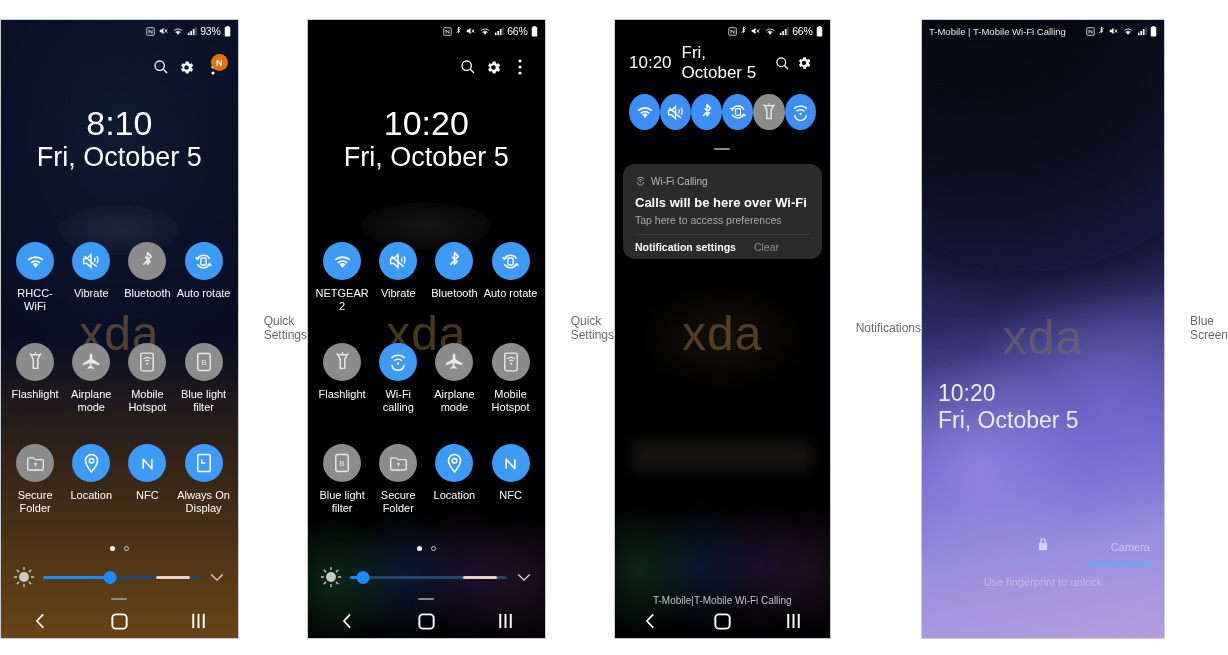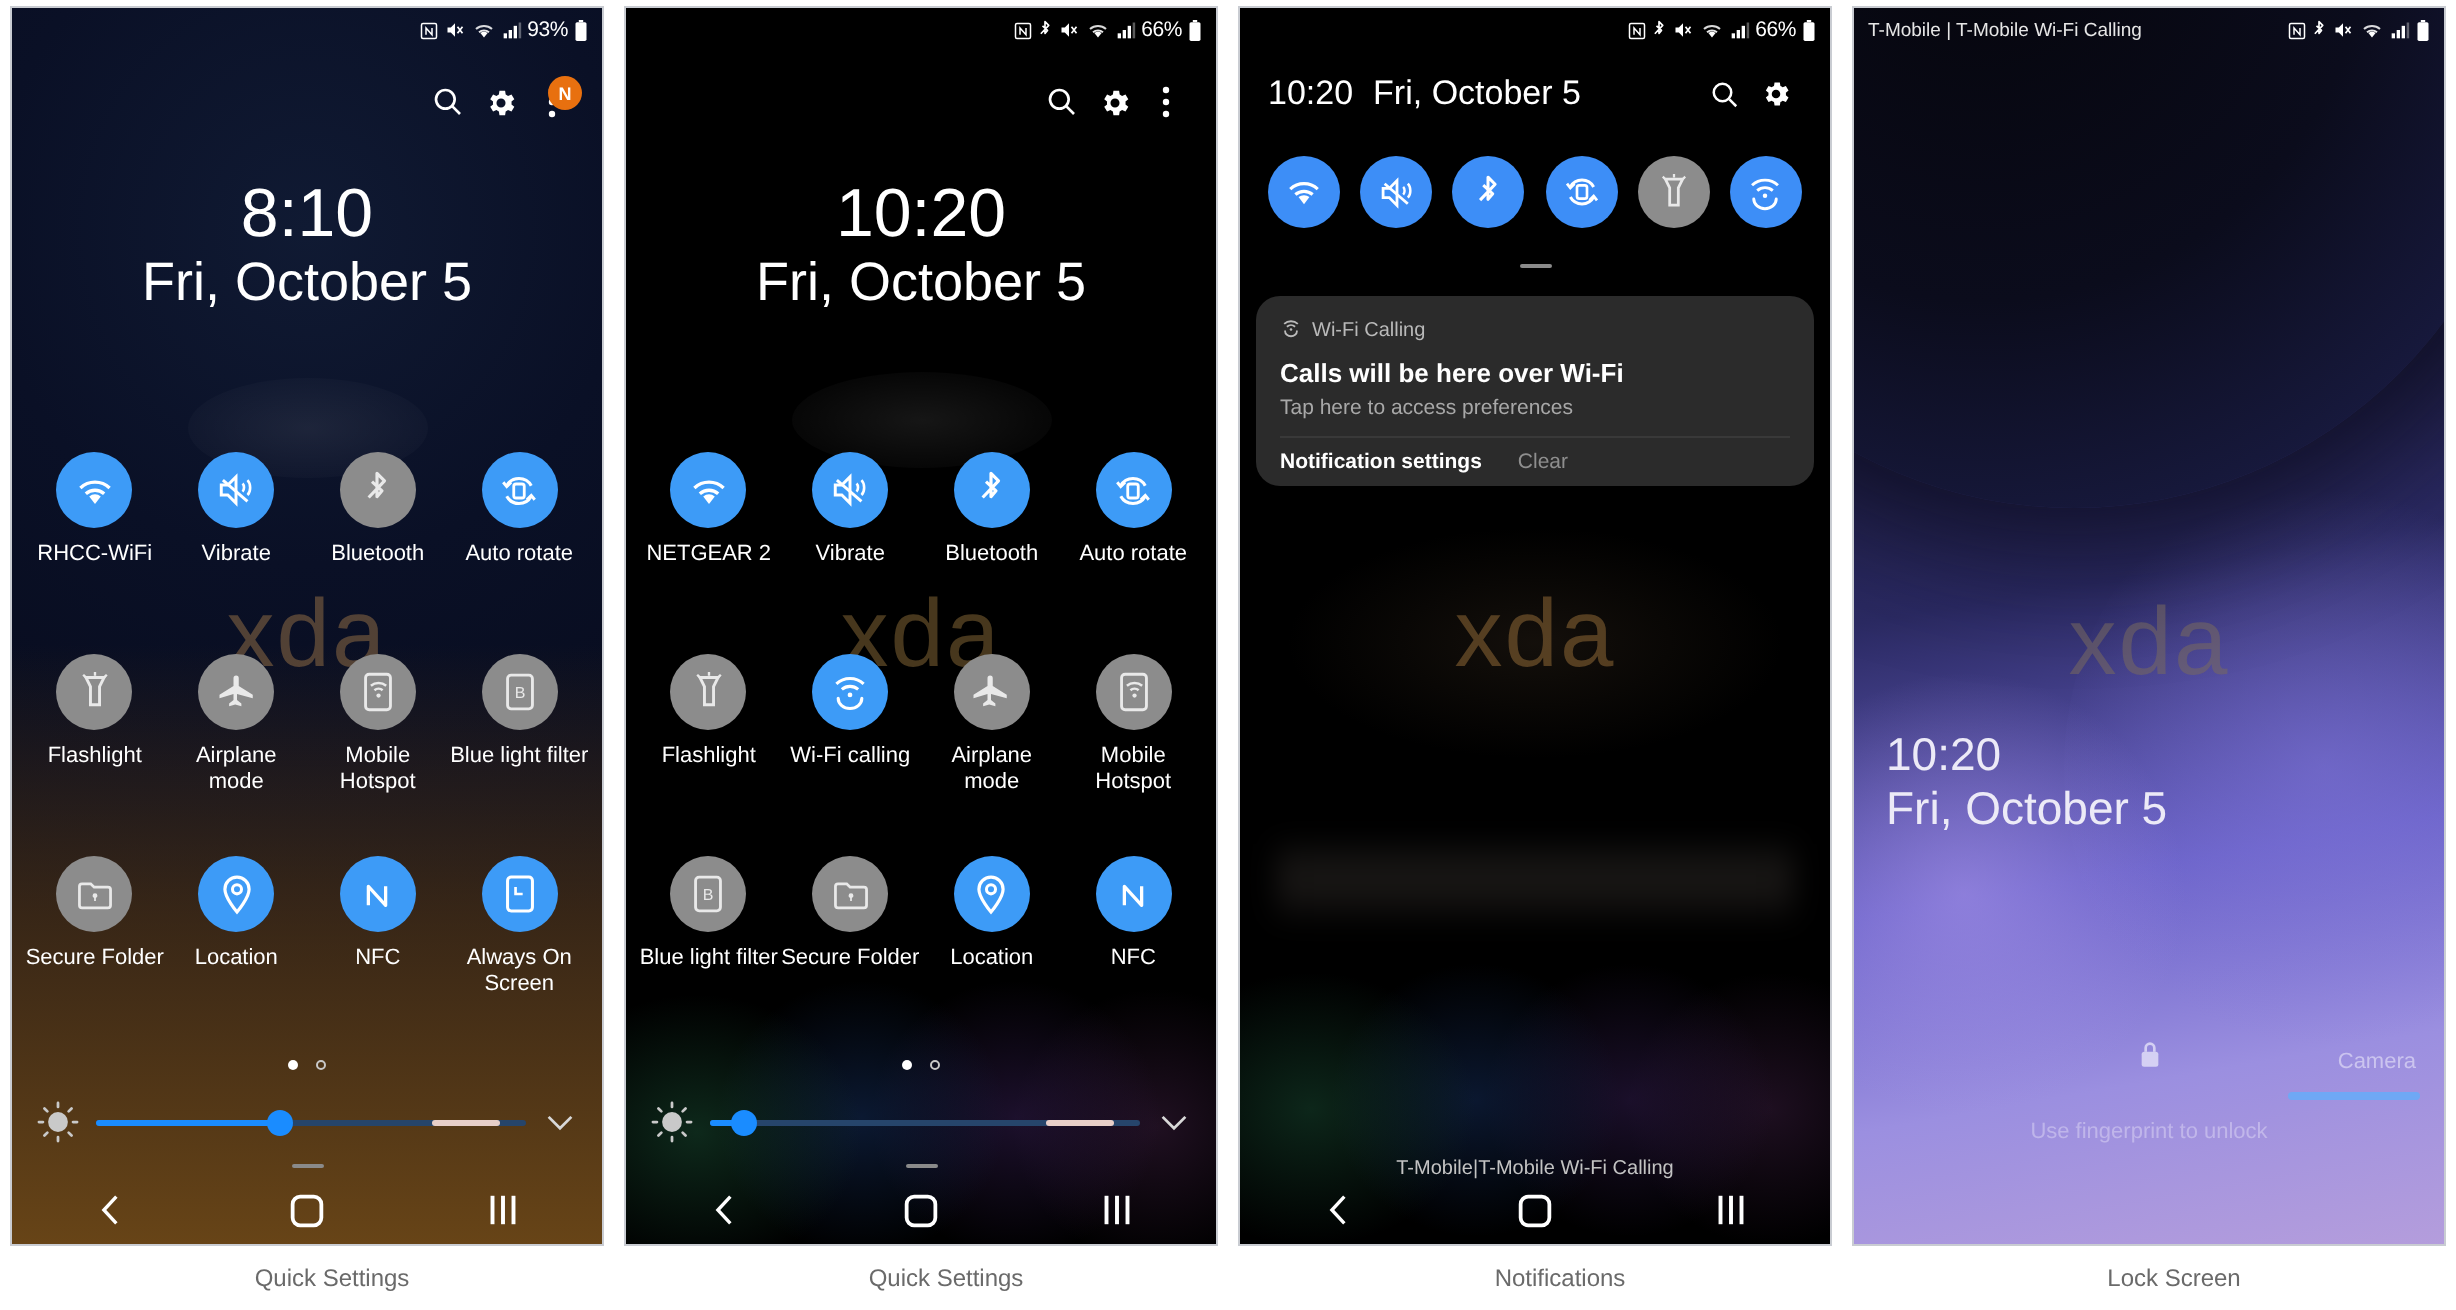--- a/index.html
+++ b/index.html
@@ -8,21 +8,21 @@
     background: #ffffff;
     font-family: "Liberation Sans", sans-serif;
     overflow: hidden;
   }
   .gallery {
     display: flex; width: 1228px; height: 655px;
     align-items: flex-start;
   }
   .panel-col {
     width: 307px; height: 655px;
-    display: flex; flex-direction: column; align-items: center;
+    display: flex; align-items: center;
   }
   .phone {
     position: relative;
     width: 297px; height: 620px;
     margin-top: 3px;
     overflow: hidden;
     border: 1px solid #c9ccd2;
     background: #000;
   }
   .caption {
@@ -468,21 +468,21 @@
           </div>
           <div class="tile-label">NFC</div>
         </div>
         <div class="tile">
           <div class="tile-circle on">
             <svg width="16" height="20" viewBox="0 0 18 22">
                 <rect x="2" y="1.5" width="14" height="19" rx="2" fill="none" stroke="#fff" stroke-width="1.7"></rect>
                 <path d="M6.5 7v4h4" stroke="#fff" stroke-width="1.5" fill="none"></path>
               </svg>
           </div>
-          <div class="tile-label">Always On Screen</div>
+          <div class="tile-label">Always On Display</div>
         </div>
       </div>
 
       <div class="page-dots" style="top:526px;">
         <span class="dot active"></span>
         <span class="dot inactive"></span>
       </div>
 
       <div class="brightness" style="top:542px;">
         <div class="bright-sun">
@@ -1011,16 +1011,16 @@
             <rect x="2" y="7" width="10" height="9" rx="1.5" fill="rgba(240,238,252,0.70)"></rect>
             <path d="M4.4 7V4.8a2.6 2.6 0 015.2 0V7" fill="none" stroke="rgba(240,238,252,0.70)" stroke-width="1.6"></path>
           </svg>
       </div>
 
       <div class="lock-hint">Use fingerprint to unlock</div>
 
       <div class="lock-camera">Camera</div>
       <div class="lock-cam-bar"></div>
     </div>
-    <div class="caption">Lock Screen</div>
+    <div class="caption">Blue Screen</div>
   </div>
 
 </div>
 
 </body></html>

